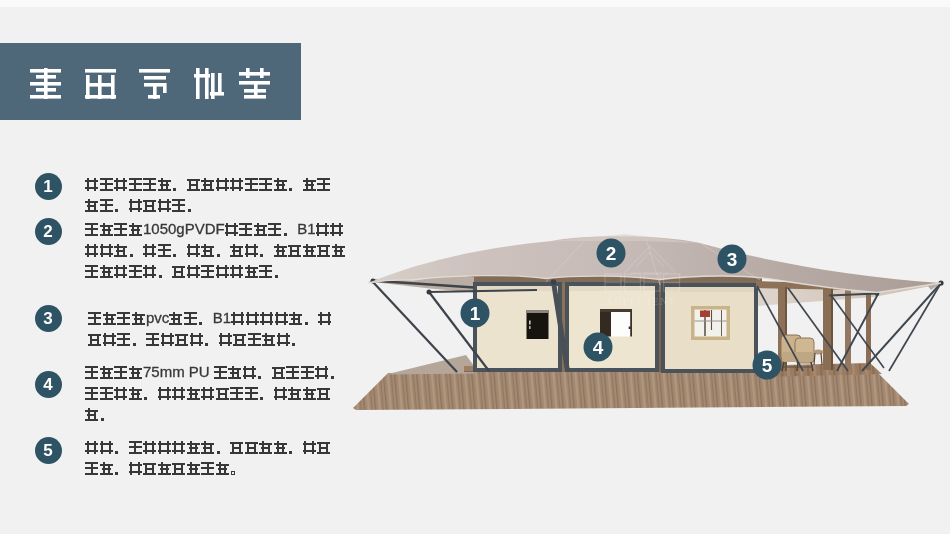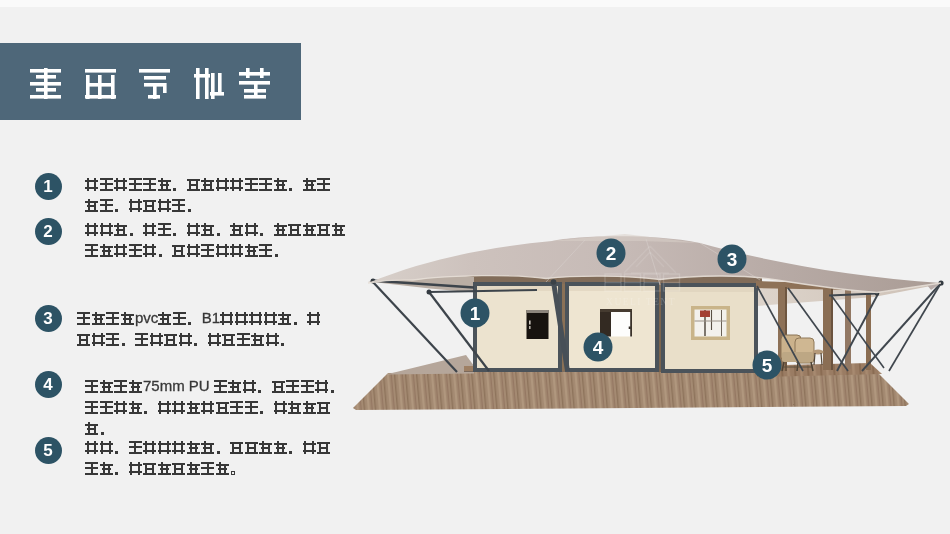--- a/index.html
+++ b/index.html
@@ -45,34 +45,35 @@
 <div class="num" style="left:34.5px;top:172.5px">1</div>
 
 <div class="abs" style="left:85px;top:173px">
     <div class="line"><i class="c g1"></i><i class="c g0"></i><i class="c g1"></i><i class="c g0"></i><i class="c g0"></i><i class="c g3"></i><i class="c p"></i><i class="c g2"></i><i class="c g3"></i><i class="c g1"></i><i class="c g1"></i><i class="c g0"></i><i class="c g0"></i><i class="c g3"></i><i class="c p"></i><i class="c g3"></i><i class="c g0"></i></div>
     <div class="line"><i class="c g3"></i><i class="c g0"></i><i class="c p"></i><i class="c g1"></i><i class="c g2"></i><i class="c g1"></i><i class="c g0"></i><i class="c p"></i></div>
   </div>
 
 <div class="num" style="left:34.5px;top:217.5px">2</div>
 
 <div class="abs" style="left:85px;top:218px">
+    <div class="line"><i class="c g0"></i><i class="c g3"></i><i class="c g0"></i><i class="c g3"></i>1050gPVDF<i class="c g1"></i><i class="c g0"></i><i class="c g3"></i><i class="c g0"></i><i class="c p"></i>B1<i class="c g1"></i><i class="c g1"></i></div>
     <div class="line"><i class="c g1"></i><i class="c g1"></i><i class="c g3"></i><i class="c p"></i><i class="c g1"></i><i class="c g0"></i><i class="c p"></i><i class="c g1"></i><i class="c g3"></i><i class="c p"></i><i class="c g3"></i><i class="c g1"></i><i class="c p"></i><i class="c g3"></i><i class="c g2"></i><i class="c g3"></i><i class="c g2"></i><i class="c g3"></i></div>
     <div class="line"><i class="c g0"></i><i class="c g3"></i><i class="c g1"></i><i class="c g0"></i><i class="c g1"></i><i class="c p"></i><i class="c g2"></i><i class="c g1"></i><i class="c g0"></i><i class="c g1"></i><i class="c g1"></i><i class="c g3"></i><i class="c g0"></i><i class="c p"></i></div>
   </div>
 
 <div class="num" style="left:34.5px;top:304.5px">3</div>
 
-<div class="abs" style="left:77px;top:307px">
+<div class="abs" style="left:88px;top:307px">
     <div class="line"><i class="c g0"></i><i class="c g3"></i><i class="c g0"></i><i class="c g3"></i>pvc<i class="c g3"></i><i class="c g0"></i><i class="c p"></i>B1<i class="c g1"></i><i class="c g1"></i><i class="c g1"></i><i class="c g1"></i><i class="c g3"></i><i class="c p"></i><i class="c g1"></i></div>
     <div class="line"><i class="c g2"></i><i class="c g1"></i><i class="c g0"></i><i class="c p"></i><i class="c g0"></i><i class="c g1"></i><i class="c g2"></i><i class="c g1"></i><i class="c p"></i><i class="c g1"></i><i class="c g2"></i><i class="c g0"></i><i class="c g3"></i><i class="c g1"></i><i class="c p"></i></div>
   </div>
 
 <div class="num" style="left:34.5px;top:370.5px">4</div>
 
-<div class="abs" style="left:85px;top:375px">
+<div class="abs" style="left:85px;top:361px">
     <div class="line"><i class="c g0"></i><i class="c g3"></i><i class="c g0"></i><i class="c g3"></i>75mm PU <i class="c g0"></i><i class="c g3"></i><i class="c g1"></i><i class="c p"></i><i class="c g2"></i><i class="c g0"></i><i class="c g0"></i><i class="c g1"></i><i class="c p"></i></div>
     <div class="line"><i class="c g0"></i><i class="c g0"></i><i class="c g1"></i><i class="c g3"></i><i class="c p"></i><i class="c g1"></i><i class="c g1"></i><i class="c g3"></i><i class="c g1"></i><i class="c g2"></i><i class="c g0"></i><i class="c g0"></i><i class="c p"></i><i class="c g1"></i><i class="c g3"></i><i class="c g3"></i><i class="c g2"></i></div>
     <div class="line"><i class="c g3"></i><i class="c p"></i></div>
   </div>
 
 <div class="num" style="left:34.5px;top:436.5px">5</div>
 
 <div class="abs" style="left:85px;top:436px">
     <div class="line"><i class="c g1"></i><i class="c g1"></i><i class="c p"></i><i class="c g0"></i><i class="c g1"></i><i class="c g1"></i><i class="c g1"></i><i class="c g3"></i><i class="c g3"></i><i class="c p"></i><i class="c g2"></i><i class="c g2"></i><i class="c g3"></i><i class="c g3"></i><i class="c p"></i><i class="c g1"></i><i class="c g2"></i></div>
     <div class="line"><i class="c g0"></i><i class="c g3"></i><i class="c p"></i><i class="c g1"></i><i class="c g2"></i><i class="c g3"></i><i class="c g2"></i><i class="c g3"></i><i class="c g0"></i><i class="c g3"></i><i class="c p2"></i></div>

